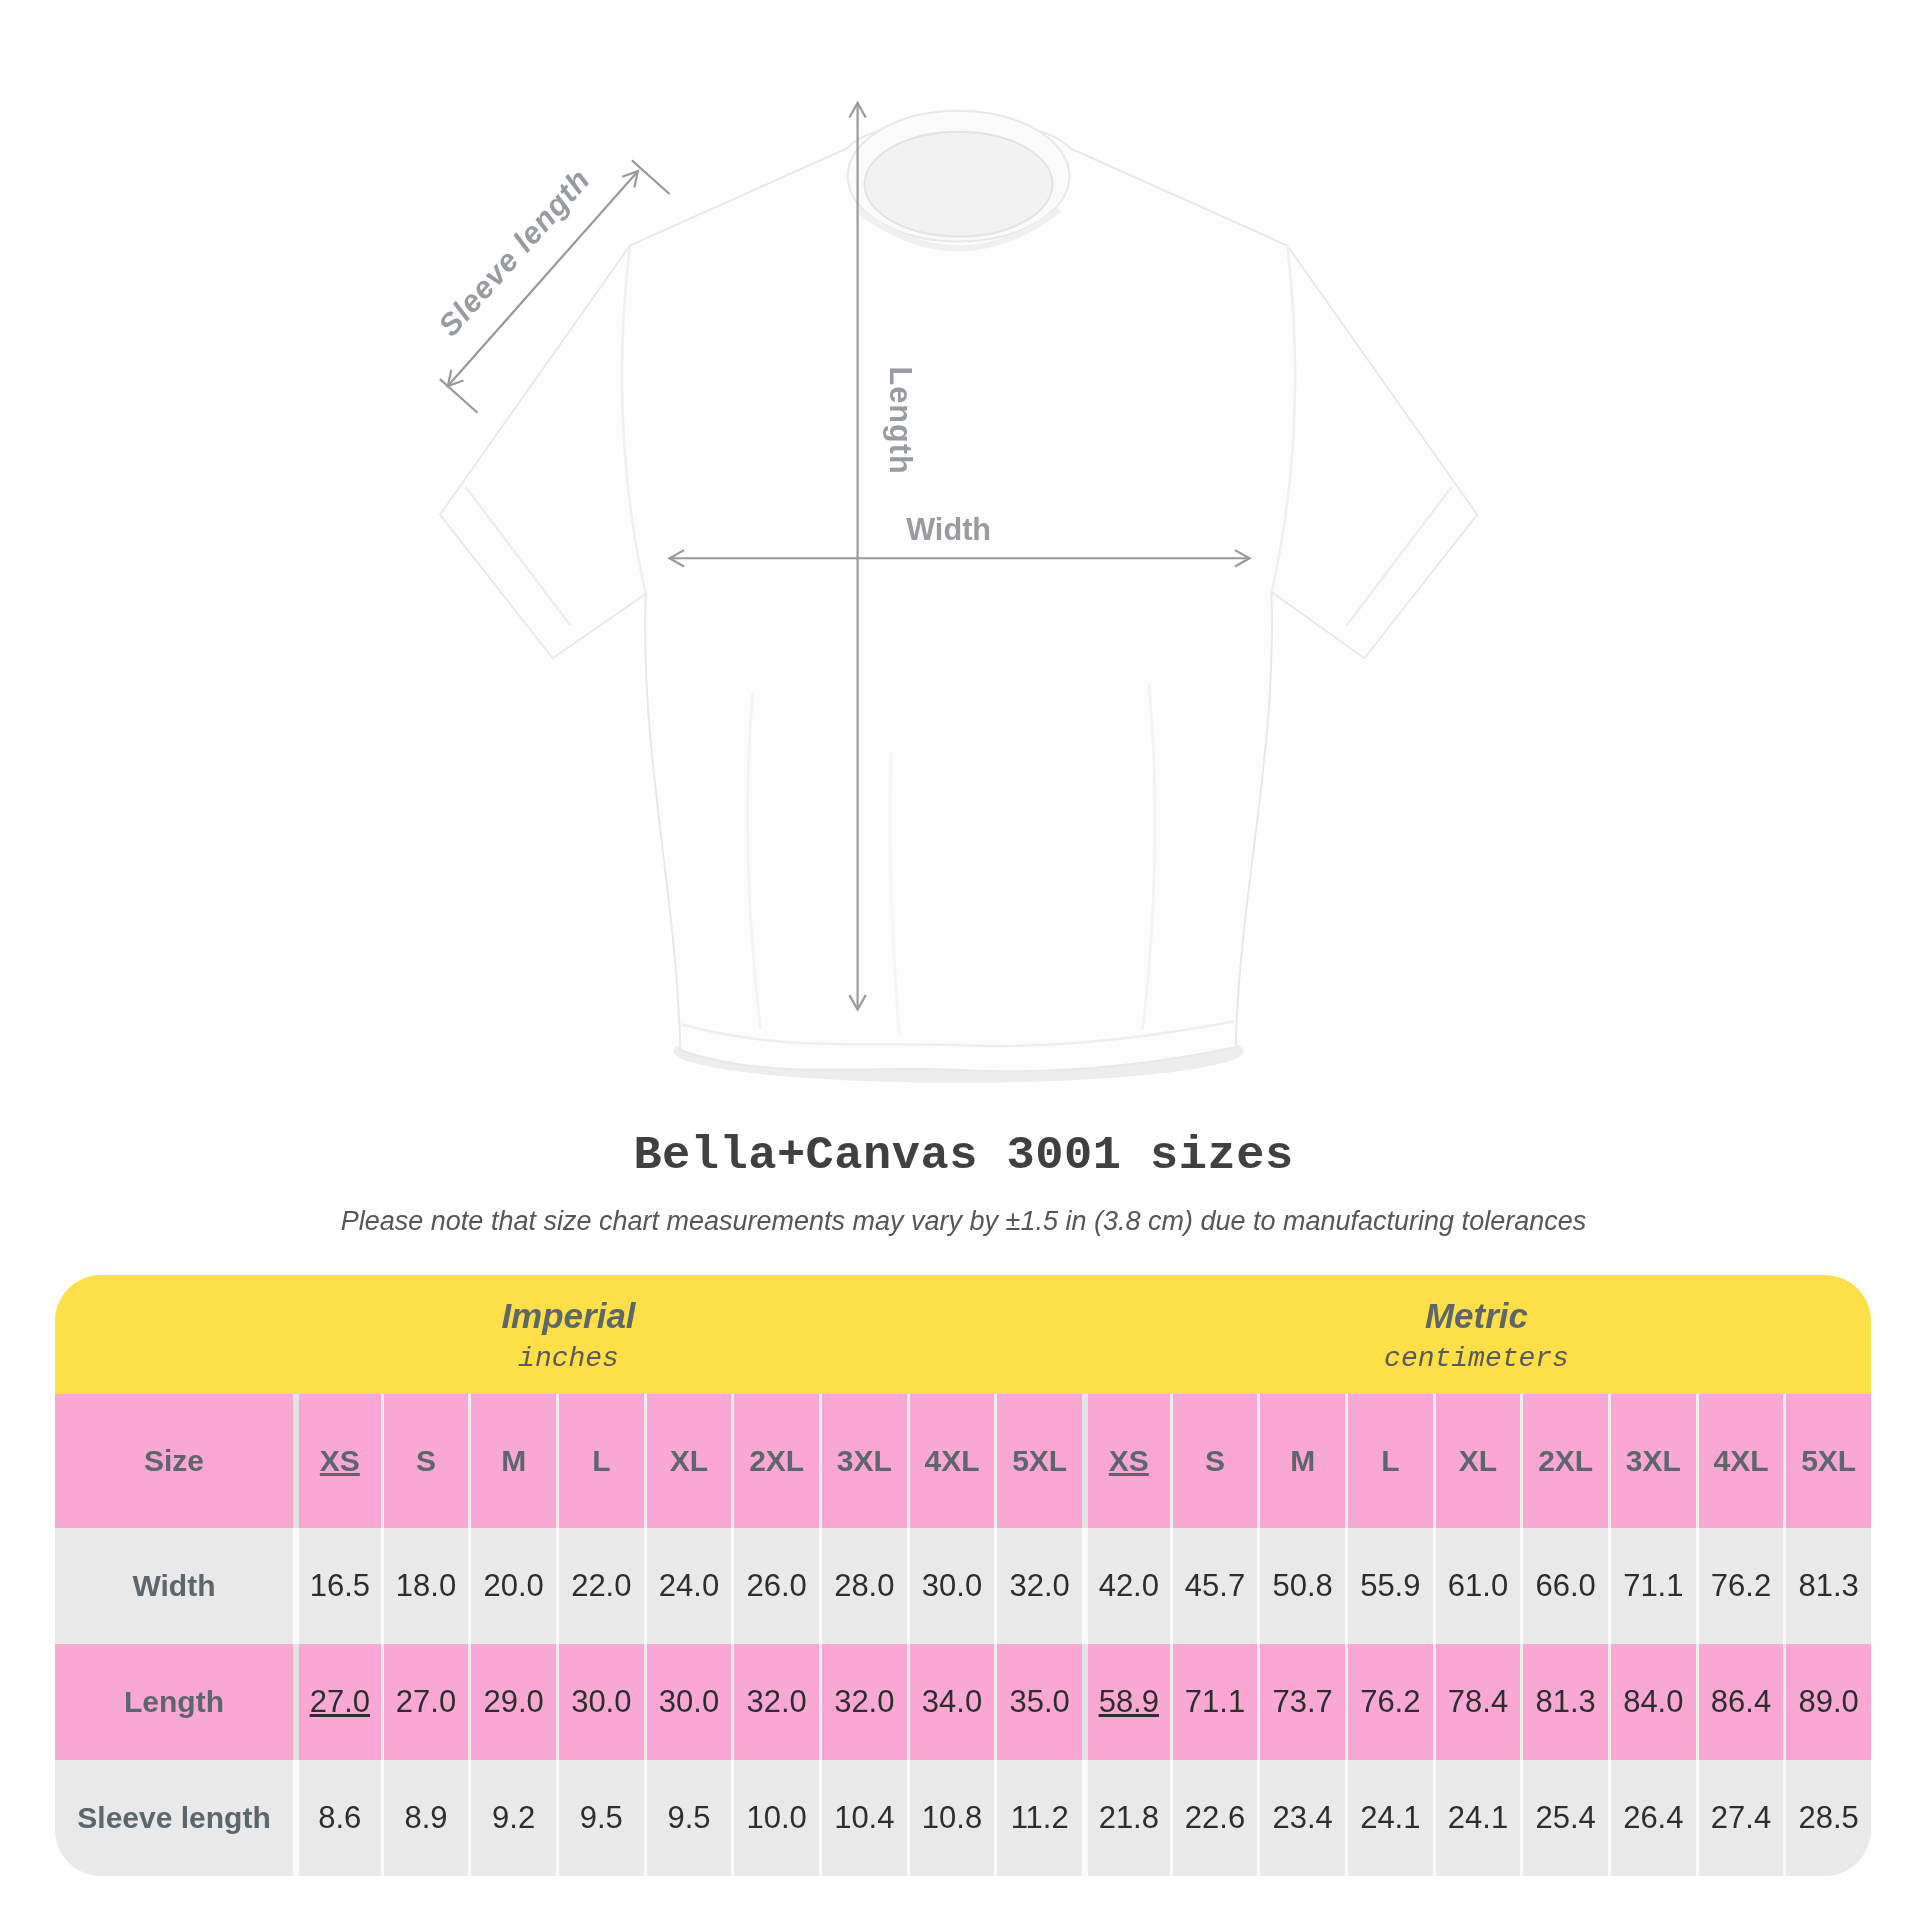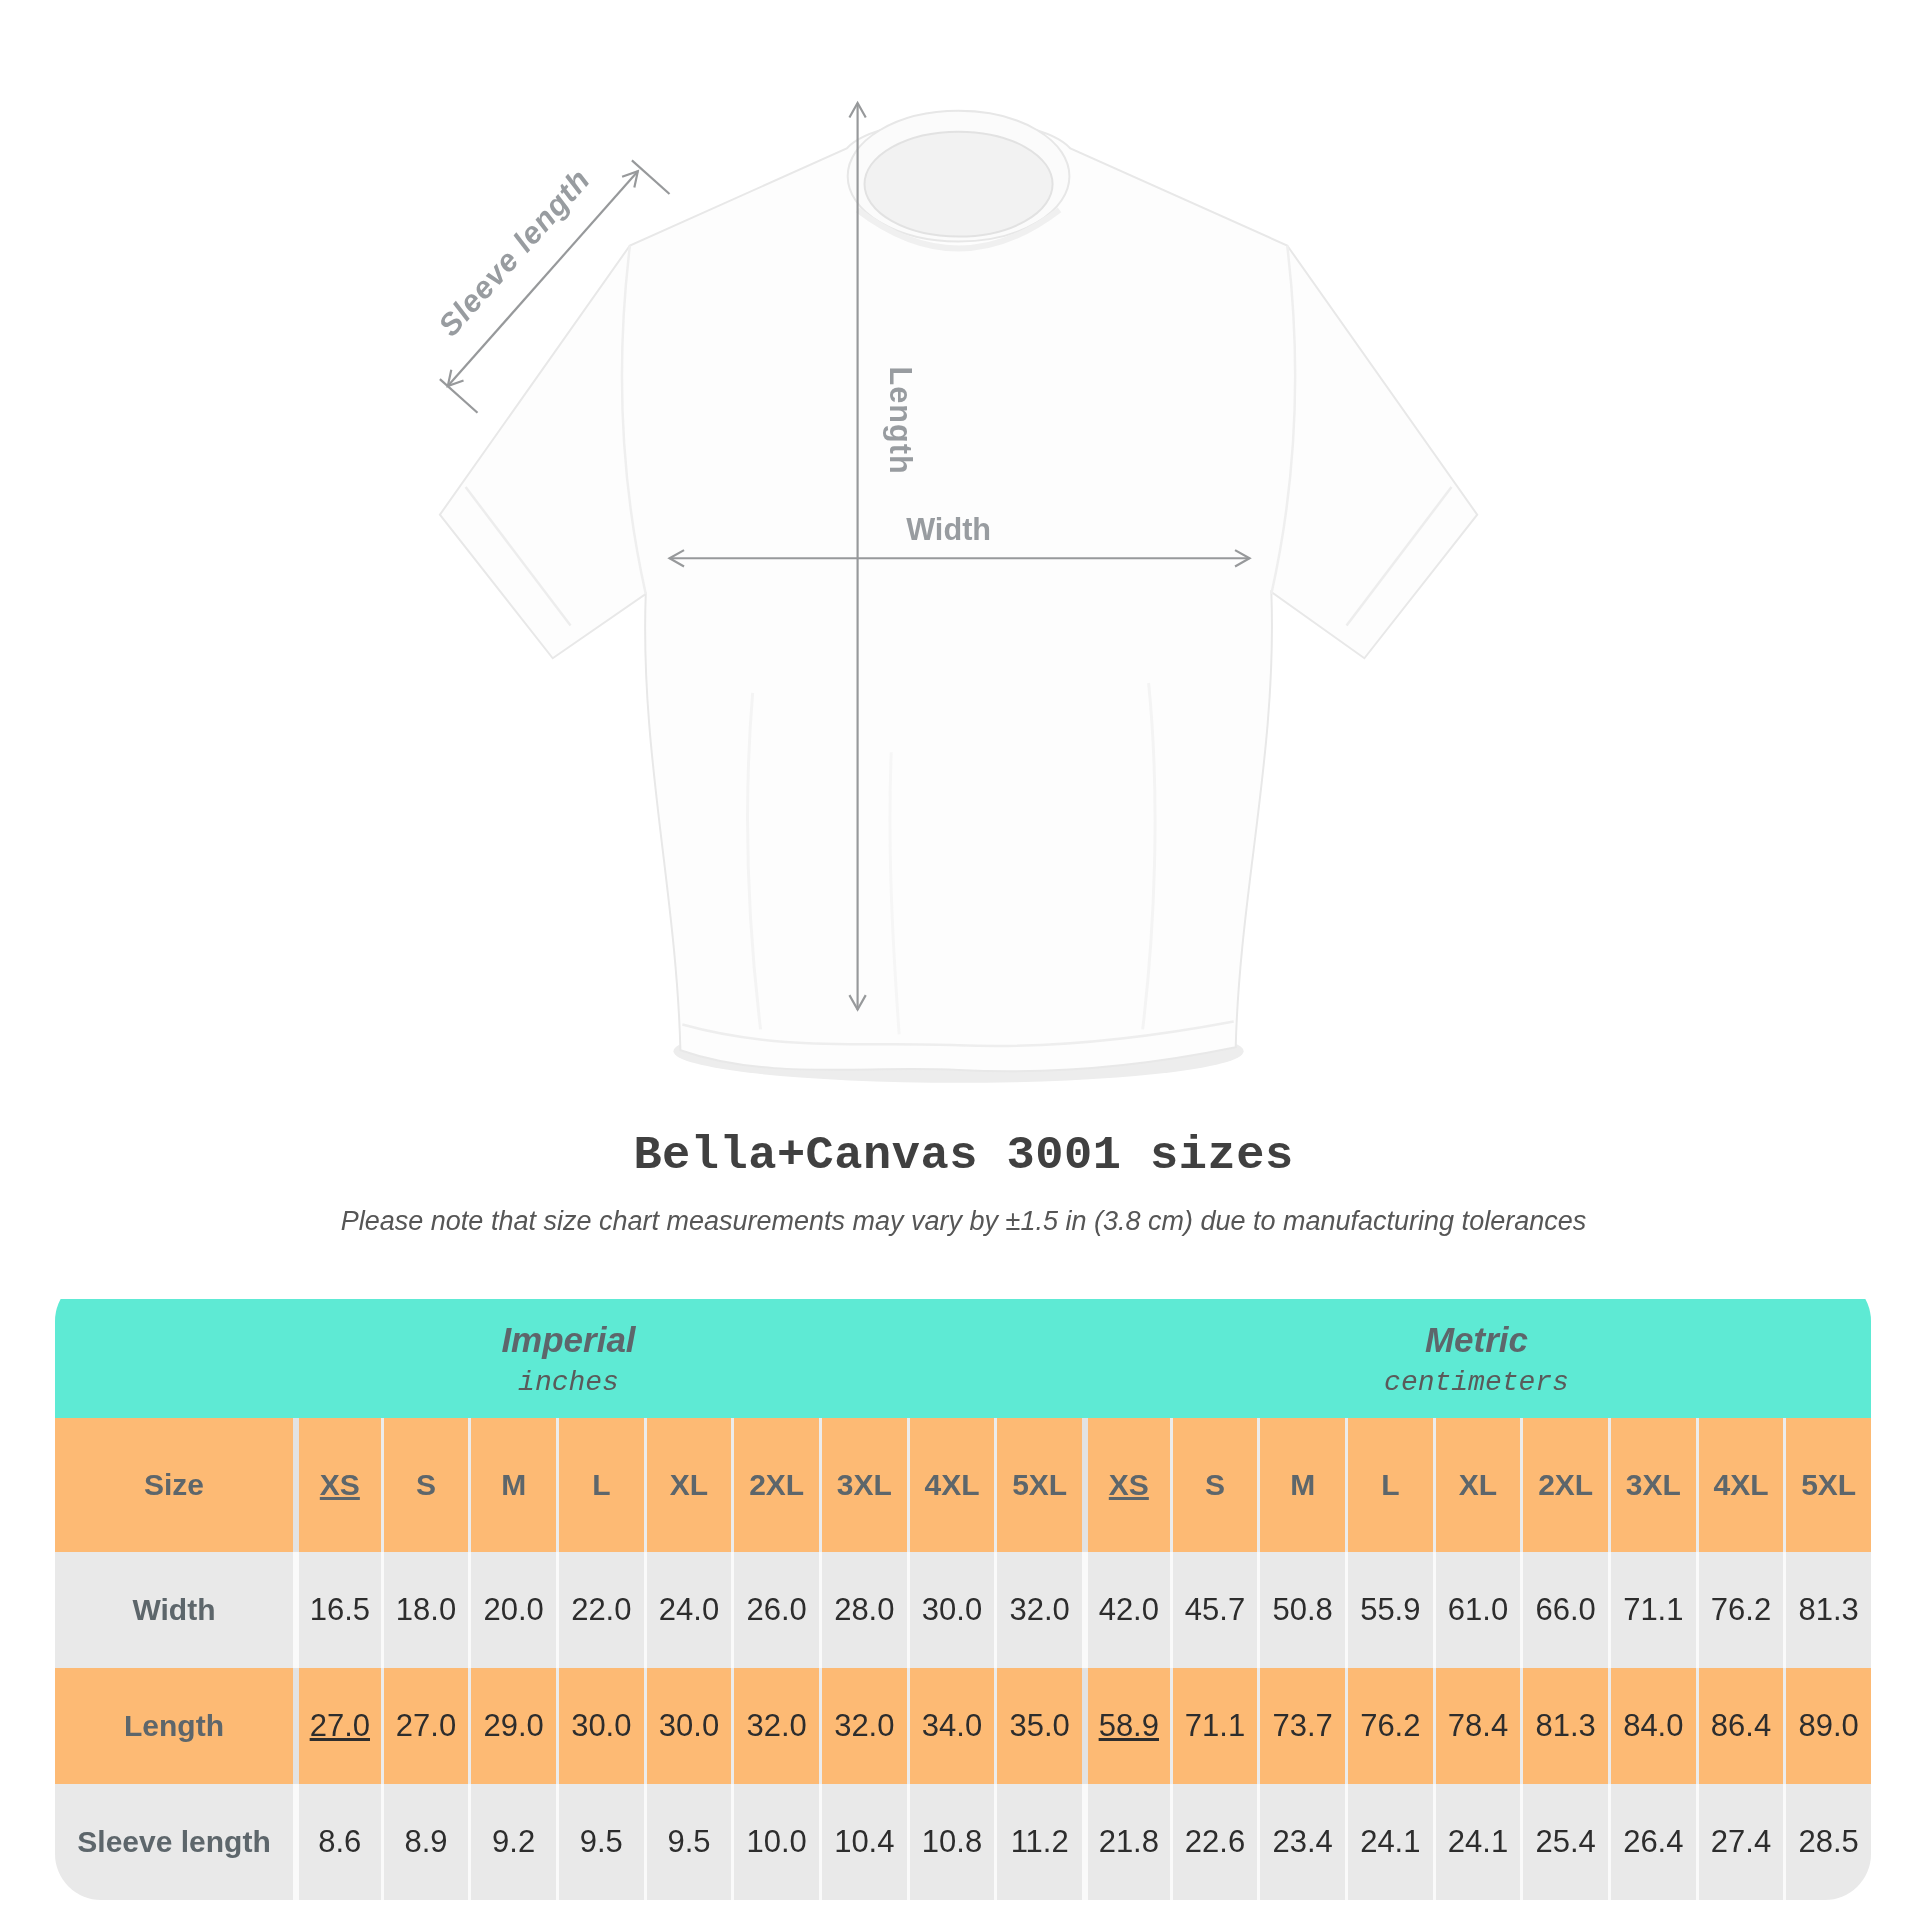--- a/index.html
+++ b/index.html
@@ -17,31 +17,31 @@
     position:absolute; left:0; top:1206px; width:100%; text-align:center;
     font-size:27px; font-style:italic; color:#565656;
   }
 
   .size-table {
     position:absolute; left:55px; top:1275px; width:1816px;
     border-radius:46px; overflow:hidden;
   }
   .band {
     display:grid; grid-template-columns:238px repeat(18,1fr);
-    height:119px; background:#5eead4;margin-top:24px;
+    height:119px; background:#fde047;
   }
   .band-sec { display:flex; flex-direction:column; align-items:center; justify-content:center; gap:7px; }
   .band-sec.s1 { grid-column:1 / span 10; }
   .band-sec.s2 { grid-column:11 / span 9; }
   .band-title { font-size:35px; font-weight:bold; font-style:italic; color:#5d666b; }
   .band-sub { font-size:28px; font-style:italic; color:#5a5a5a;font-family:Liberation Mono, monospace; }
 
   .trow { display:grid; grid-template-columns:238px repeat(18,1fr); height:116px; }
   .trow.szrow { height:134px; }
-  .r-white { background:#fdba74; }
+  .r-white { background:#f9a8d4; }
   .r-gray  { background:#e9e9e9; }
 
   .cell { display:flex; align-items:center; justify-content:center; font-size:31px; color:#2d2d2d; }
   .cell.hdr { font-weight:bold; color:#5d666b; font-size:30px; }
 
   .trow .cell:nth-child(n+2) { border-left:3px solid #ececec; }
   .r-gray .cell:nth-child(n+2) { border-left-color:#fafafa; }
   .trow .cell:nth-child(2), .trow .cell:nth-child(11) { border-left-width:6px; }
   .r-white .cell:nth-child(2), .r-white .cell:nth-child(11) { border-left-color:#e3e3e3;text-decoration:underline; }
 </style>

